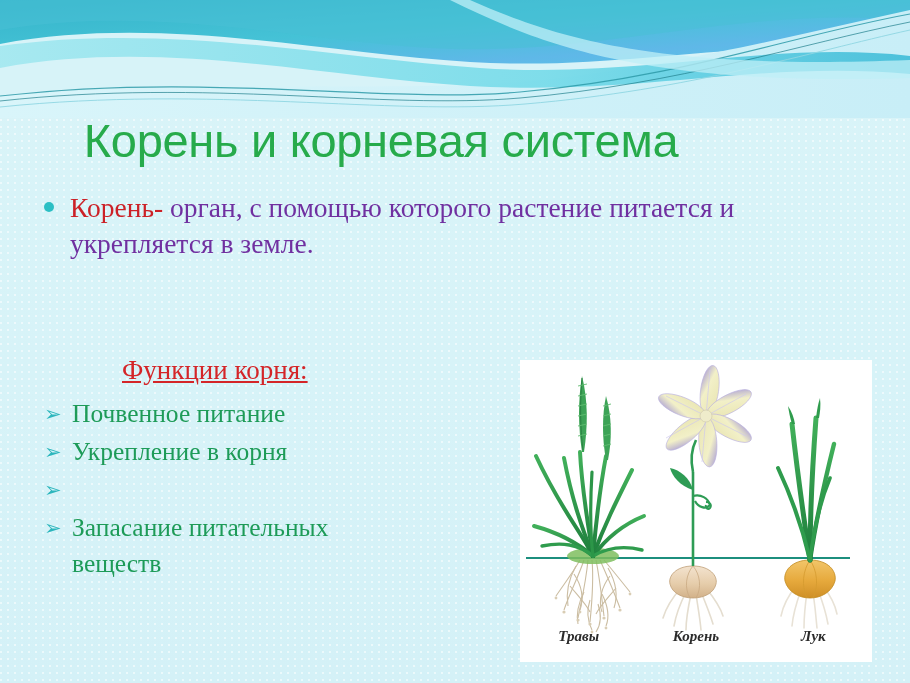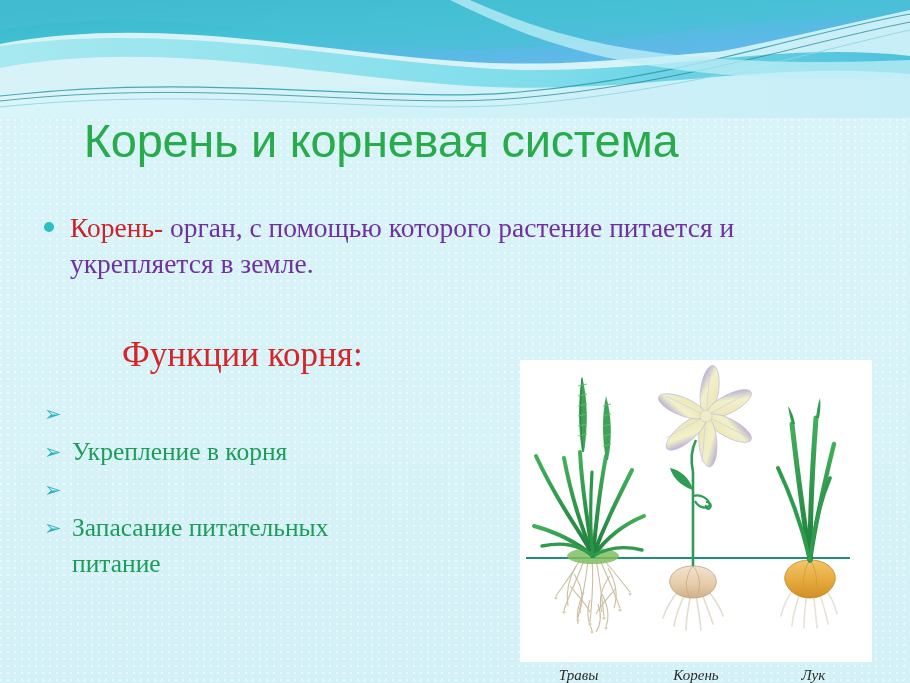--- a/index.html
+++ b/index.html
@@ -47,21 +47,20 @@
     letter-spacing: -0.3px;
     white-space: nowrap;
   }
 
   
   .body-block {
     position: absolute;
     left: 44px;
     top: 190px;
     width: 740px;
-    margin-top: 20px;
   }
   .bullet-row {
     display: flex;
     align-items: flex-start;
     margin-bottom: 9px;
   }
   .bullet-dot {
     flex: 0 0 auto;
     width: 26px;
     padding-top: 12px;
@@ -82,24 +81,25 @@
     font-family: "Liberation Serif", serif;
   }
   .bullet-text .em-red {
     color: #cc2127;
   }
 
   
   .fn-heading {
     position: absolute;
     left: 122px;
-    top: 338px;
-    font-size: 35px;
+    top: 353px;
+    font-size: 27px;
     line-height: 34px;
     color: #d42528;
+    text-decoration: underline;
     text-underline-offset: 2px;
     font-family: "Liberation Serif", serif;
   }
 
   
   .fn-list {
     position: absolute;
     left: 44px;
     top: 396px;
     width: 470px;
@@ -141,24 +141,23 @@
     top: 628px;
     width: 352px;
     display: flex;
     pointer-events: none;
   }
   .pic-caption {
     flex: 1 1 0;
     text-align: center;
     font-family: "Liberation Serif", serif;
     font-style: italic;
-    font-weight: normal;
+    font-weight: bold;
     font-size: 15px;
     color: #2b2b2b;
-    margin-top: 39px;
   }
 </style>
 </head>
 <body>
 
 <div class="slide">
 
   <div class="banner">
     <svg width="910" height="118" viewBox="0 0 910 118" xmlns="http://www.w3.org/2000/svg">
       <defs>
@@ -203,35 +202,36 @@
 
 
   </div>
 
   <div class="fn-heading">Функции корня:</div>
 
   <div class="fn-list">
 
     <div class="fn-item">
       <span class="fn-arrow">➢</span>
+      <span class="fn-label">Почвенное питание</span>
     </div>
 
     <div class="fn-item">
       <span class="fn-arrow">➢</span>
       <span class="fn-label">Укрепление в корня</span>
     </div>
 
     <div class="fn-item">
       <span class="fn-arrow">➢</span>
     </div>
 
     <div class="fn-item">
       <span class="fn-arrow">➢</span>
       <span class="fn-label">Запасание питательных
- питание</span>
+ веществ</span>
     </div>
 
   </div>
 
   <div class="picture">
     <svg width="352" height="302" viewBox="0 0 352 302" xmlns="http://www.w3.org/2000/svg">
       <defs>
         <linearGradient id="bulbLily" x1="0" y1="0" x2="0" y2="1">
           <stop offset="0%" stop-color="#f3e3cf"></stop>
           <stop offset="55%" stop-color="#e6cdab"></stop>

